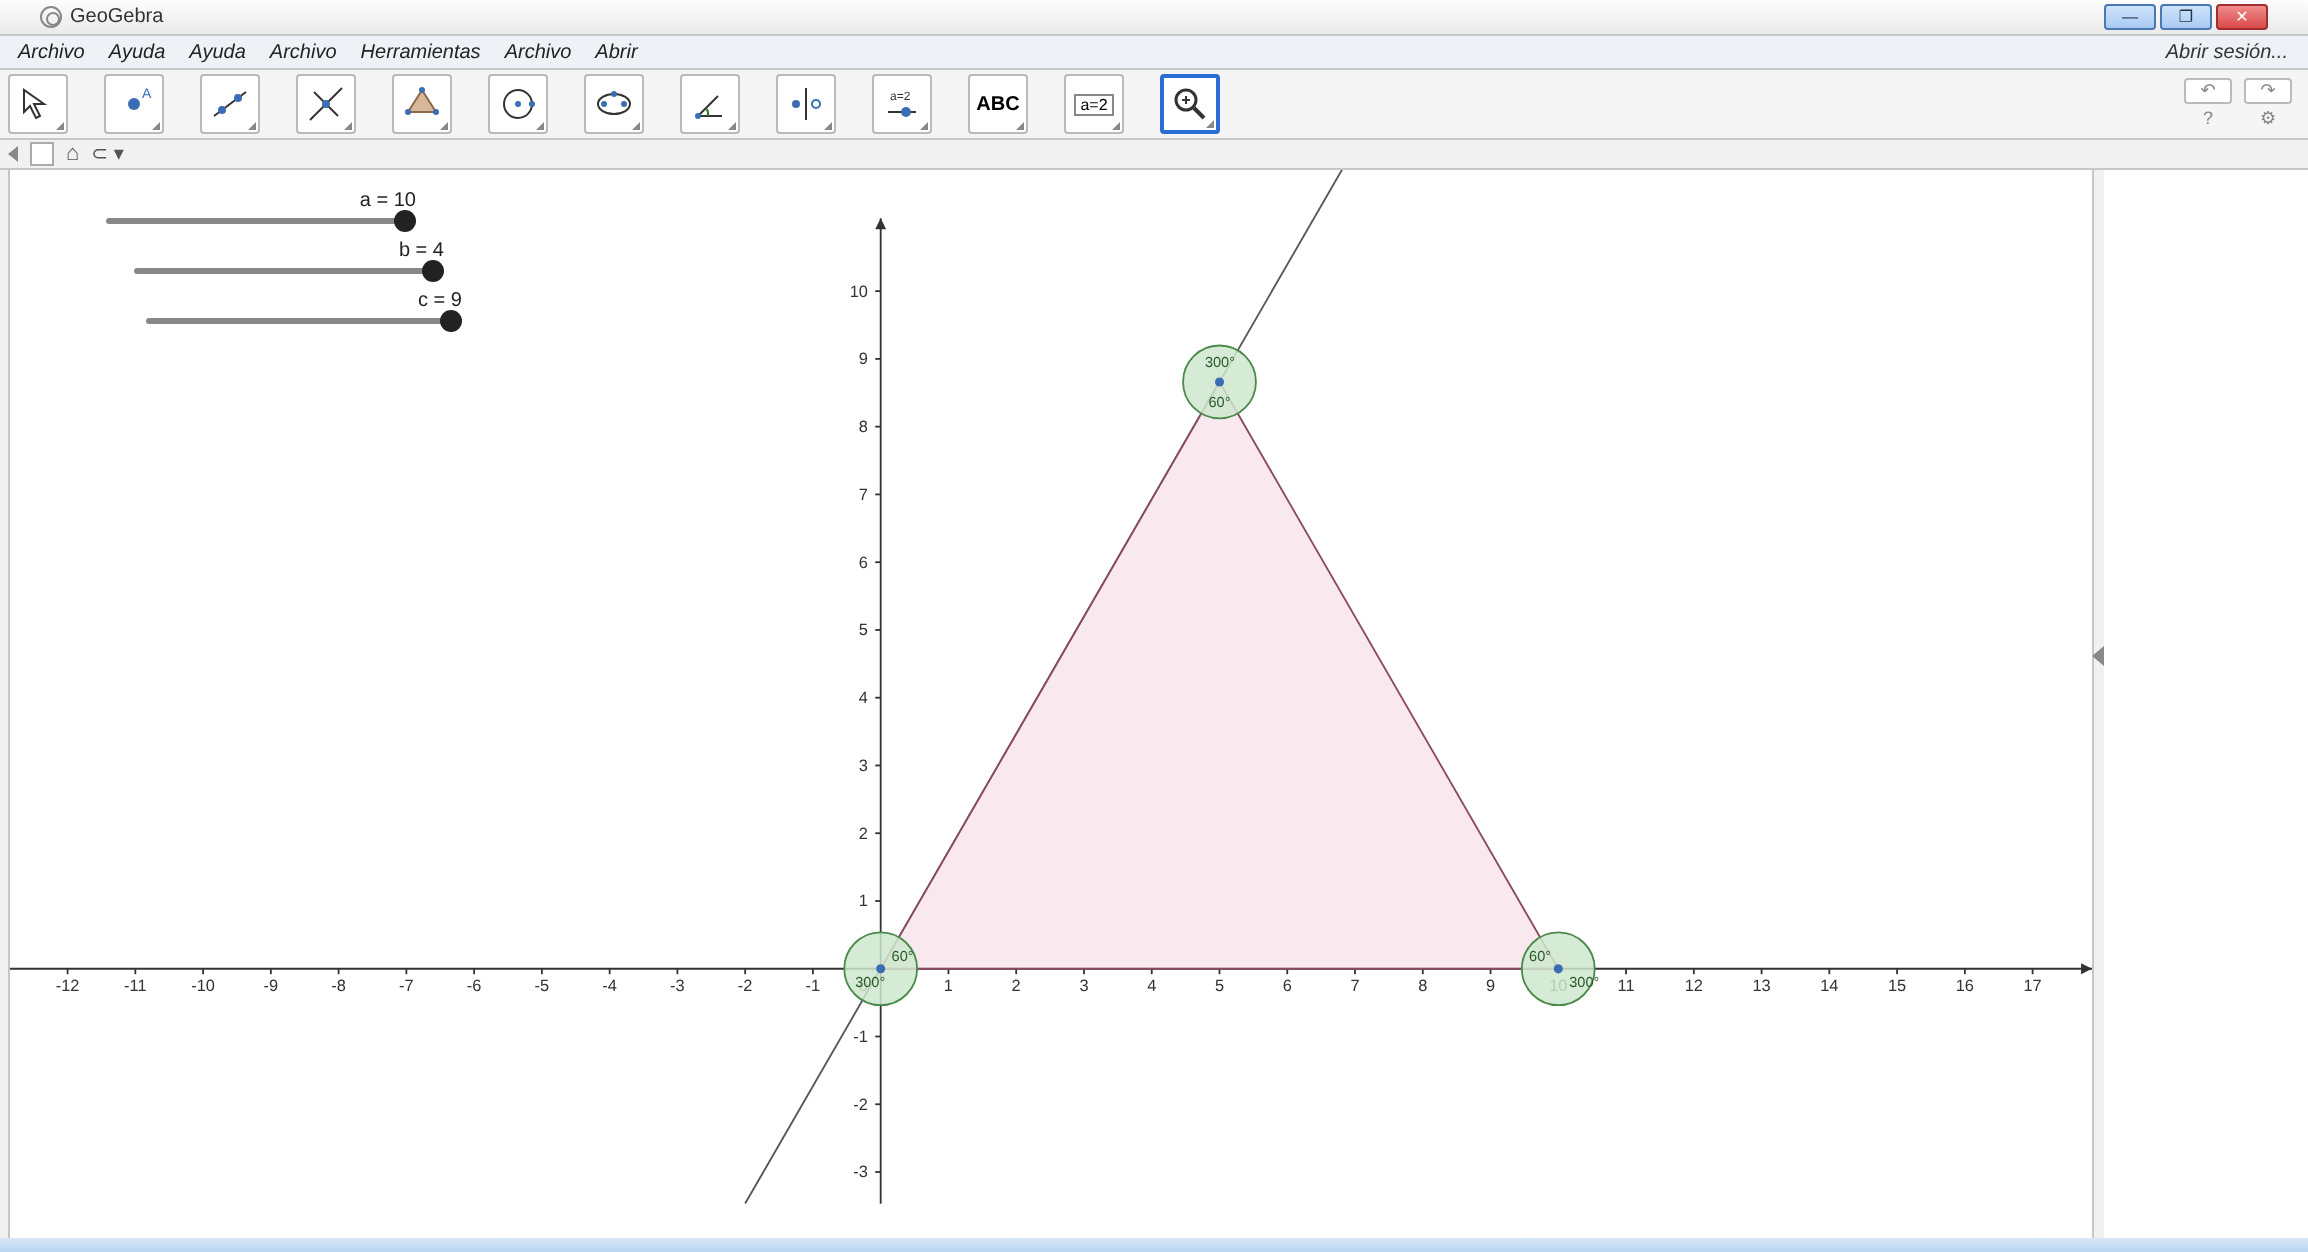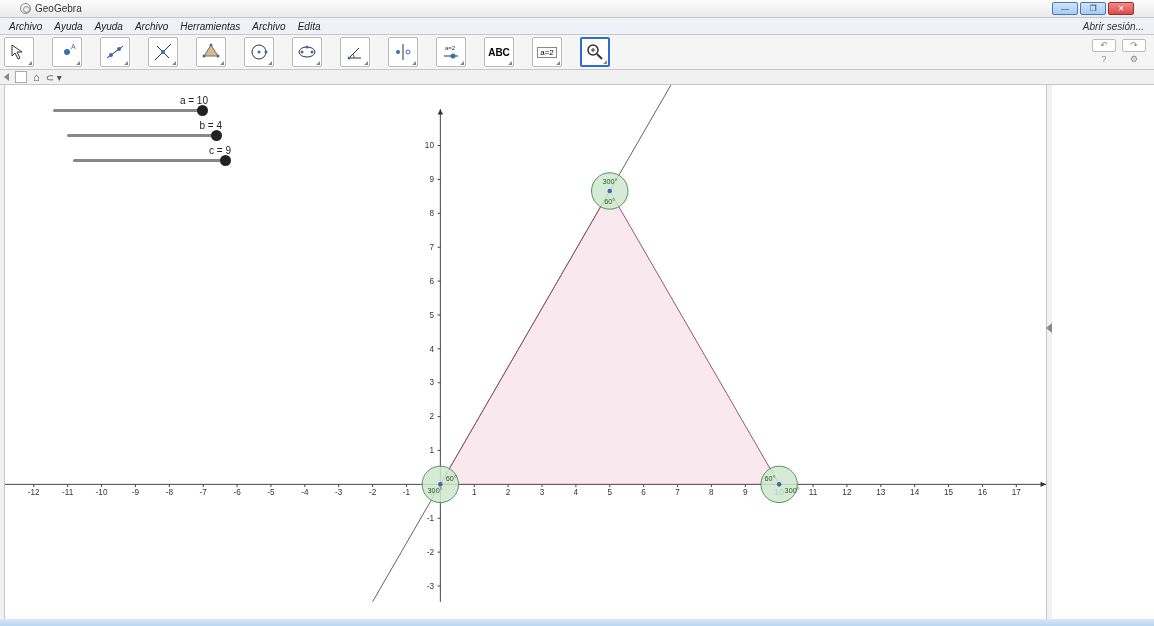--- a/index.html
+++ b/index.html
@@ -53,21 +53,21 @@
   </div>
 </div>
 
 <div class="menubar">
   <span>Archivo</span>
   <span>Ayuda</span>
   <span>Ayuda</span>
   <span>Archivo</span>
   <span>Herramientas</span>
   <span>Archivo</span>
-  <span>Edita</span>
+  <span>Abrir</span>
   <span class="right">Abrir sesión...</span>
 </div>
 
 <div class="toolbar">
   <div class="toolrow">
     <div class="tool">
         <svg viewBox="0 0 20 20">
           <path d="M3 3 L3 14 L6 11 L9 17 L11 16 L8 10 L13 10 Z" fill="none" stroke="#333" stroke-width="1"></path>
         </svg>
         <span class="tri"></span>

